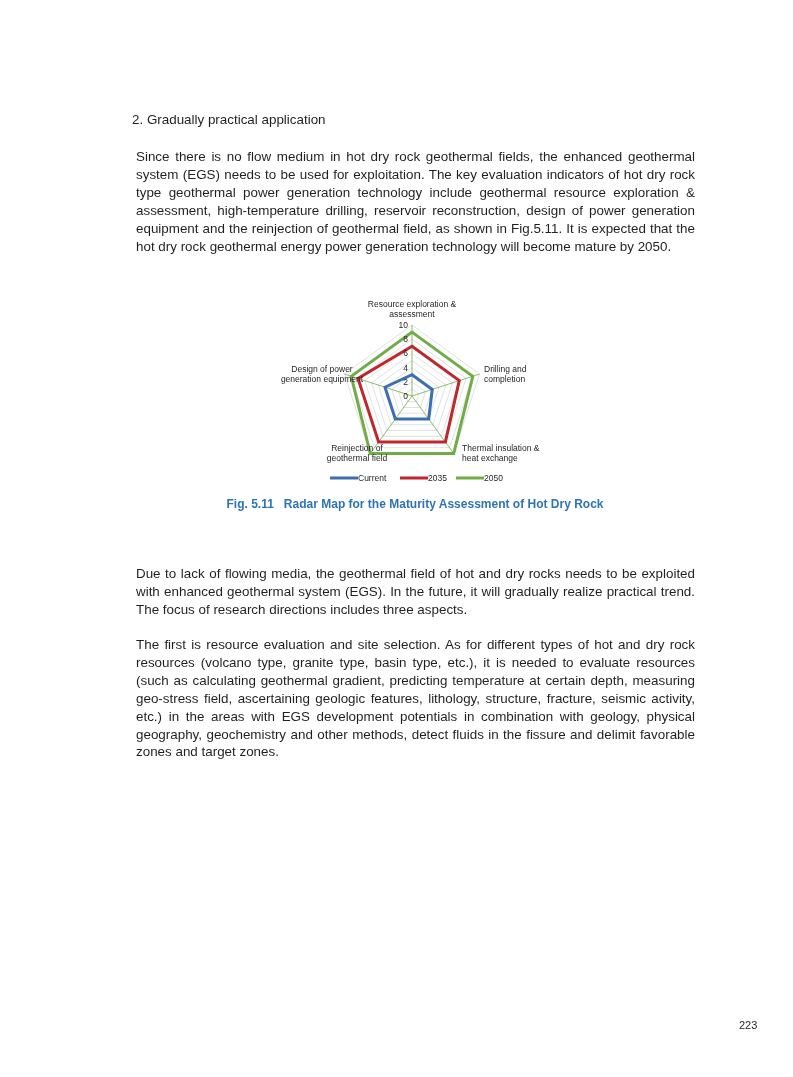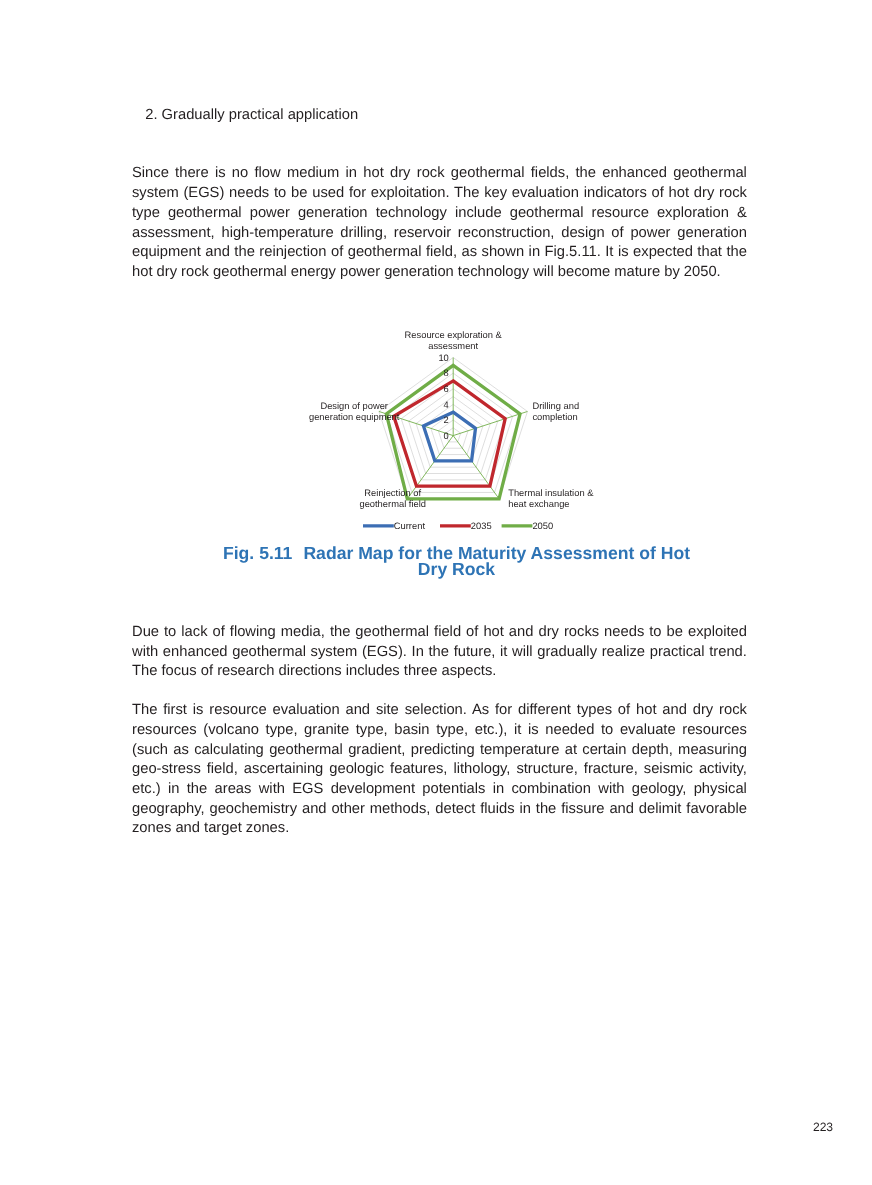--- a/index.html
+++ b/index.html
@@ -1,27 +1,27 @@
 <!DOCTYPE html>
 <html><head>
 <meta charset="utf-8">
 <style>
   html, body { margin: 0; padding: 0; background: #ffffff; }
   body { width: 793px; height: 1077px; position: relative; overflow: hidden;
          font-family: "Liberation Sans", sans-serif; color: #231f20; }
-  .heading { position: absolute; left: 132px; top: 96px; font-size: 13.4px; }
-  .para { position: absolute; left: 120px; width: 559px; font-size: 13.4px;
+  .heading { position: absolute; left: 132px; top: 112px; font-size: 13.4px; }
+  .para { position: absolute; left: 136px; width: 559px; font-size: 13.4px;
           line-height: 17.9px; text-align: justify; }
   .p1 { top: 148px; }
   .p2 { top: 565px; }
   .p3 { top: 636px; }
   .chart { position: absolute; left: 240px; top: 292px; width: 340px; height: 200px; }
   .chart text { font-family: "Liberation Sans", sans-serif; fill: #231f20; }
   .caption { position: absolute; left: 200px; width: 430px; top: 497px;
-             text-align: center; font-size: 16px; font-weight: bold;
+             text-align: center; font-size: 12px; font-weight: bold;
              color: #2e74b5; line-height: 14.5px; }
   .caption .fignum { margin-right: 10px; }
   .page-number { position: absolute; left: 739px; top: 1019px; font-size: 11px; }
 </style>
 </head>
 <body>
 
 <div class="heading">2. Gradually practical application</div>
 <div class="para p1">Since there is no flow medium in hot dry rock geothermal fields, the enhanced geothermal system (EGS) needs to be used for exploitation. The key evaluation indicators of hot dry rock type geothermal power generation technology include geothermal resource exploration &amp; assessment, high-temperature drilling, reservoir reconstruction, design of power generation equipment and the reinjection of geothermal field, as shown in Fig.5.11. It is expected that the hot dry rock geothermal energy power generation technology will become mature by 2050.</div>
 

